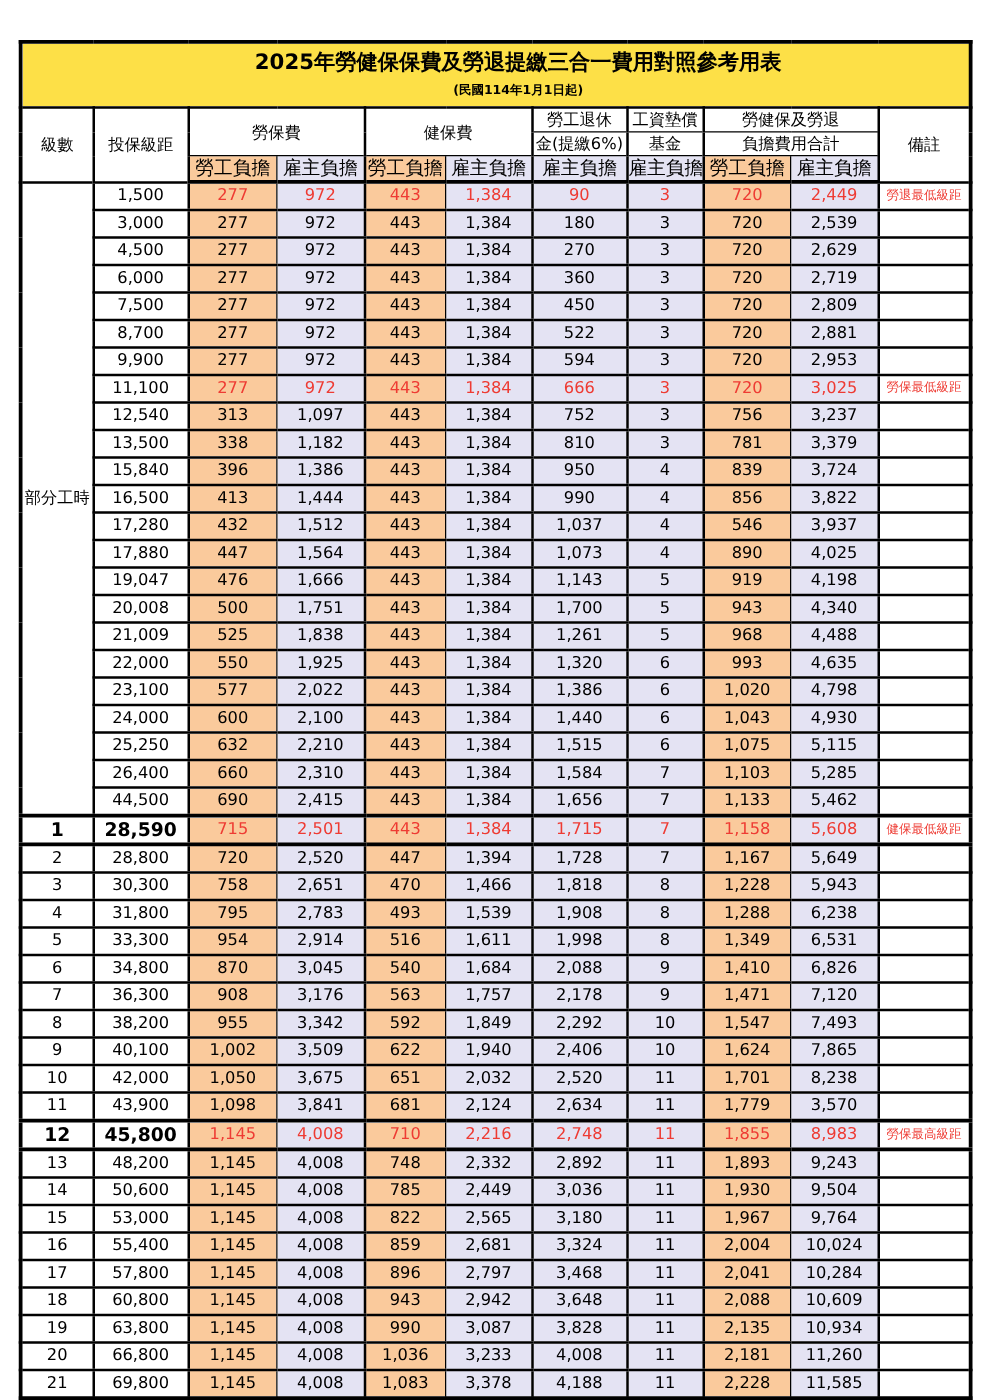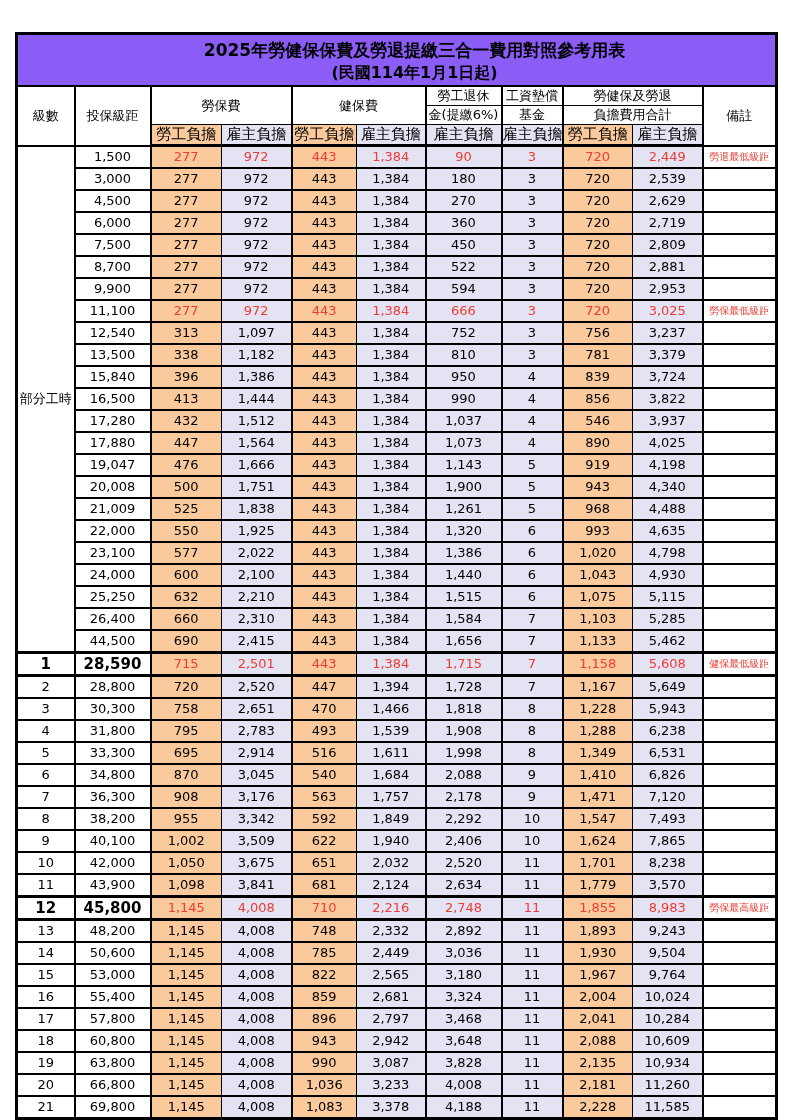--- a/index.html
+++ b/index.html
@@ -3,23 +3,23 @@
 <meta charset="utf-8">
 <style>
   html,body{margin:0;padding:0;background:#fff;width:791px;}
   body{font-family:"DejaVu Sans","Liberation Sans",sans-serif;color:#000;}
   .sheet{width:791px;height:1120px;position:relative;background:#fff;}
   table{border-collapse:collapse;table-layout:fixed;width:760px;
         border:3px solid #000;position:absolute;left:15px;top:32px;background:#fff;}
   td,th{border:solid #000;border-width:2px 1px;padding:0;text-align:center;
         vertical-align:middle;overflow:hidden;white-space:nowrap;}
   
-  .title-cell{border-bottom-width:2px;height:50px;background:#8b5cf6;padding-left:36px;}
+  .title-cell{border-bottom-width:2px;height:50px;background:#fde047;padding-left:36px;}
   .title-line{font-size:17px;font-weight:bold;line-height:26px;}
-  .subtitle-line{font-size:16px;font-weight:bold;line-height:20px;}
+  .subtitle-line{font-size:10px;font-weight:bold;line-height:20px;}
   
   thead th{border-width:1px;font-weight:normal;font-size:13px;background:#fff;}
   thead tr.h1 th{height:17px;}
   thead tr.h2 th{height:17px;}
   thead tr.sub th{height:18px;font-size:15px;border-bottom-width:3px;}
   
   .gl{border-left-width:2px !important;}
   
   tbody td{height:20px;line-height:20px;font-size:13px;}
   td.emp,th.emp{background:#FACA9C;}
@@ -264,21 +264,21 @@
           <td class="val emp gl">919</td>
           <td class="val er">4,198</td>
           <td class="remark gl"></td>
         </tr>
         <tr>
           <td class="salary-cell gl">20,008</td>
           <td class="val emp gl">500</td>
           <td class="val er">1,751</td>
           <td class="val emp gl">443</td>
           <td class="val er">1,384</td>
-          <td class="val er gl">1,900</td>
+          <td class="val er gl">1,700</td>
           <td class="val er gl">5</td>
           <td class="val emp gl">943</td>
           <td class="val er">4,340</td>
           <td class="remark gl"></td>
         </tr>
         <tr>
           <td class="salary-cell gl">21,009</td>
           <td class="val emp gl">525</td>
           <td class="val er">1,838</td>
           <td class="val emp gl">443</td>
@@ -409,21 +409,21 @@
           <td class="val er">1,539</td>
           <td class="val er gl">1,908</td>
           <td class="val er gl">8</td>
           <td class="val emp gl">1,288</td>
           <td class="val er">6,238</td>
           <td class="remark gl"></td>
         </tr>
         <tr>
           <td class="level-cell">5</td>
           <td class="salary-cell gl">33,300</td>
-          <td class="val emp gl">695</td>
+          <td class="val emp gl">954</td>
           <td class="val er">2,914</td>
           <td class="val emp gl">516</td>
           <td class="val er">1,611</td>
           <td class="val er gl">1,998</td>
           <td class="val er gl">8</td>
           <td class="val emp gl">1,349</td>
           <td class="val er">6,531</td>
           <td class="remark gl"></td>
         </tr>
         <tr>

